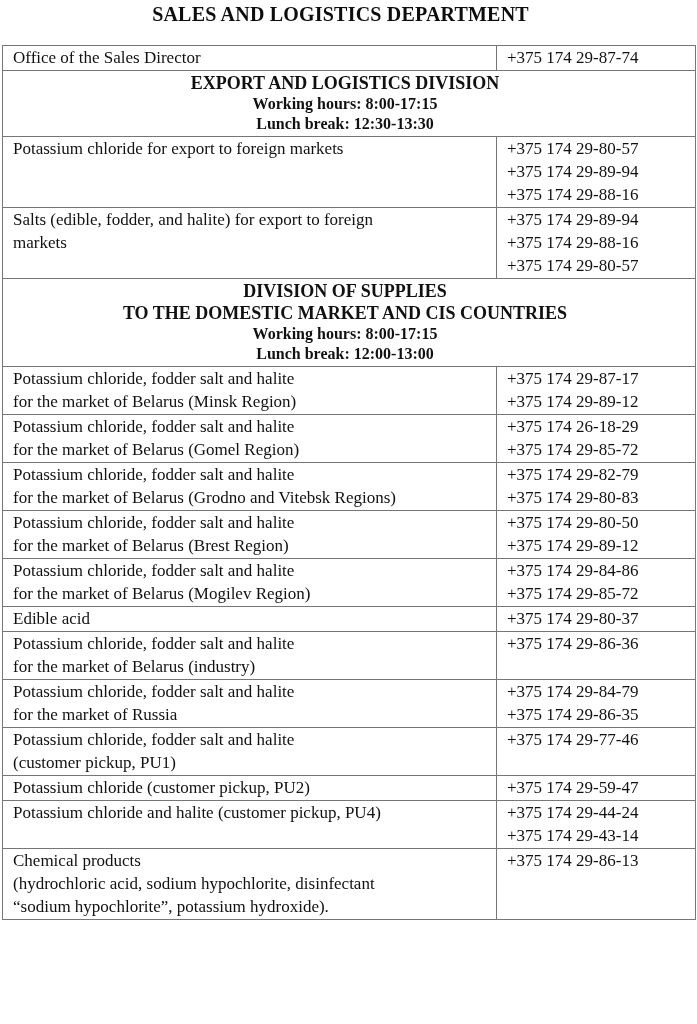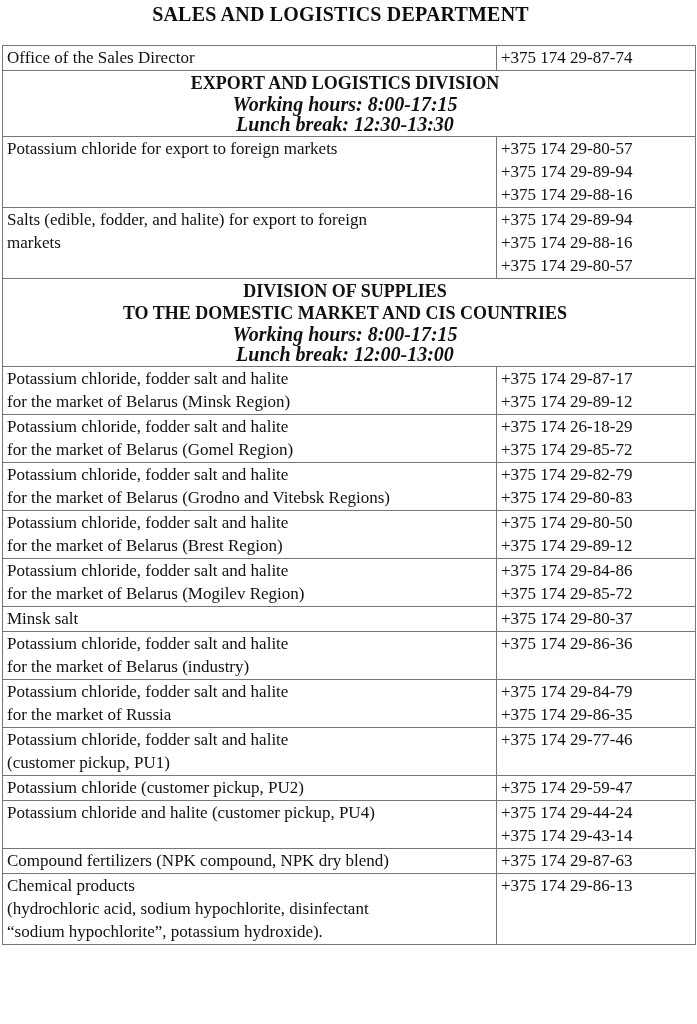--- a/index.html
+++ b/index.html
@@ -27,41 +27,40 @@
     border-collapse: collapse;
     table-layout: fixed;
     width: 693px;
     margin: 19px 2px 0 2px;
   }
   col.c-desc  { width: 494px; }
   col.c-phone { width: 199px; }
   td {
     border: 1px solid #767676;
     vertical-align: top;
-    padding: 0px 8px 1px 4px;
+    padding: 0px 8px 1px 10px;
     font-size: 17px;
     line-height: 23px;
     white-space: pre-line;
     overflow: hidden;
   }
   td.section-cell {
     text-align: center;
     font-weight: bold;
     padding: 1px 8px 2px 0;
     white-space: normal;
   }
   .sec-title {
     font-size: 18px;
     line-height: 22px;
     white-space: pre-line;
   }
   .sec-sub {
-    font-size: 20px;
+    font-size: 16px;
     line-height: 20px;
-    font-style: italic;
   }
 </style>
 </head>
 <body>
 
 <h1 class="page-title">SALES AND LOGISTICS DEPARTMENT</h1>
 
 <table class="contacts">
   <colgroup>
     <col class="c-desc">
@@ -124,21 +123,21 @@
         <td>+375 174 29-80-50
 +375 174 29-89-12</td>
       </tr>
       <tr>
         <td>Potassium chloride, fodder salt and halite
 for the market of Belarus (Mogilev Region)</td>
         <td>+375 174 29-84-86
 +375 174 29-85-72</td>
       </tr>
       <tr>
-        <td>Minsk salt</td>
+        <td>Edible acid</td>
         <td>+375 174 29-80-37</td>
       </tr>
       <tr>
         <td>Potassium chloride, fodder salt and halite
 for the market of Belarus (industry)</td>
         <td>+375 174 29-86-36</td>
       </tr>
       <tr>
         <td>Potassium chloride, fodder salt and halite
 for the market of Russia</td>
@@ -153,23 +152,19 @@
       <tr>
         <td>Potassium chloride (customer pickup, PU2)</td>
         <td>+375 174 29-59-47</td>
       </tr>
       <tr>
         <td>Potassium chloride and halite (customer pickup, PU4)</td>
         <td>+375 174 29-44-24
 +375 174 29-43-14</td>
       </tr>
       <tr>
-        <td>Compound fertilizers (NPK compound, NPK dry blend)</td>
-        <td>+375 174 29-87-63</td>
-      </tr>
-      <tr>
         <td>Chemical products
 (hydrochloric acid, sodium hypochlorite, disinfectant
 “sodium hypochlorite”, potassium hydroxide).</td>
         <td>+375 174 29-86-13</td>
       </tr>
     </tbody>
 </table>
 
 </body></html>

